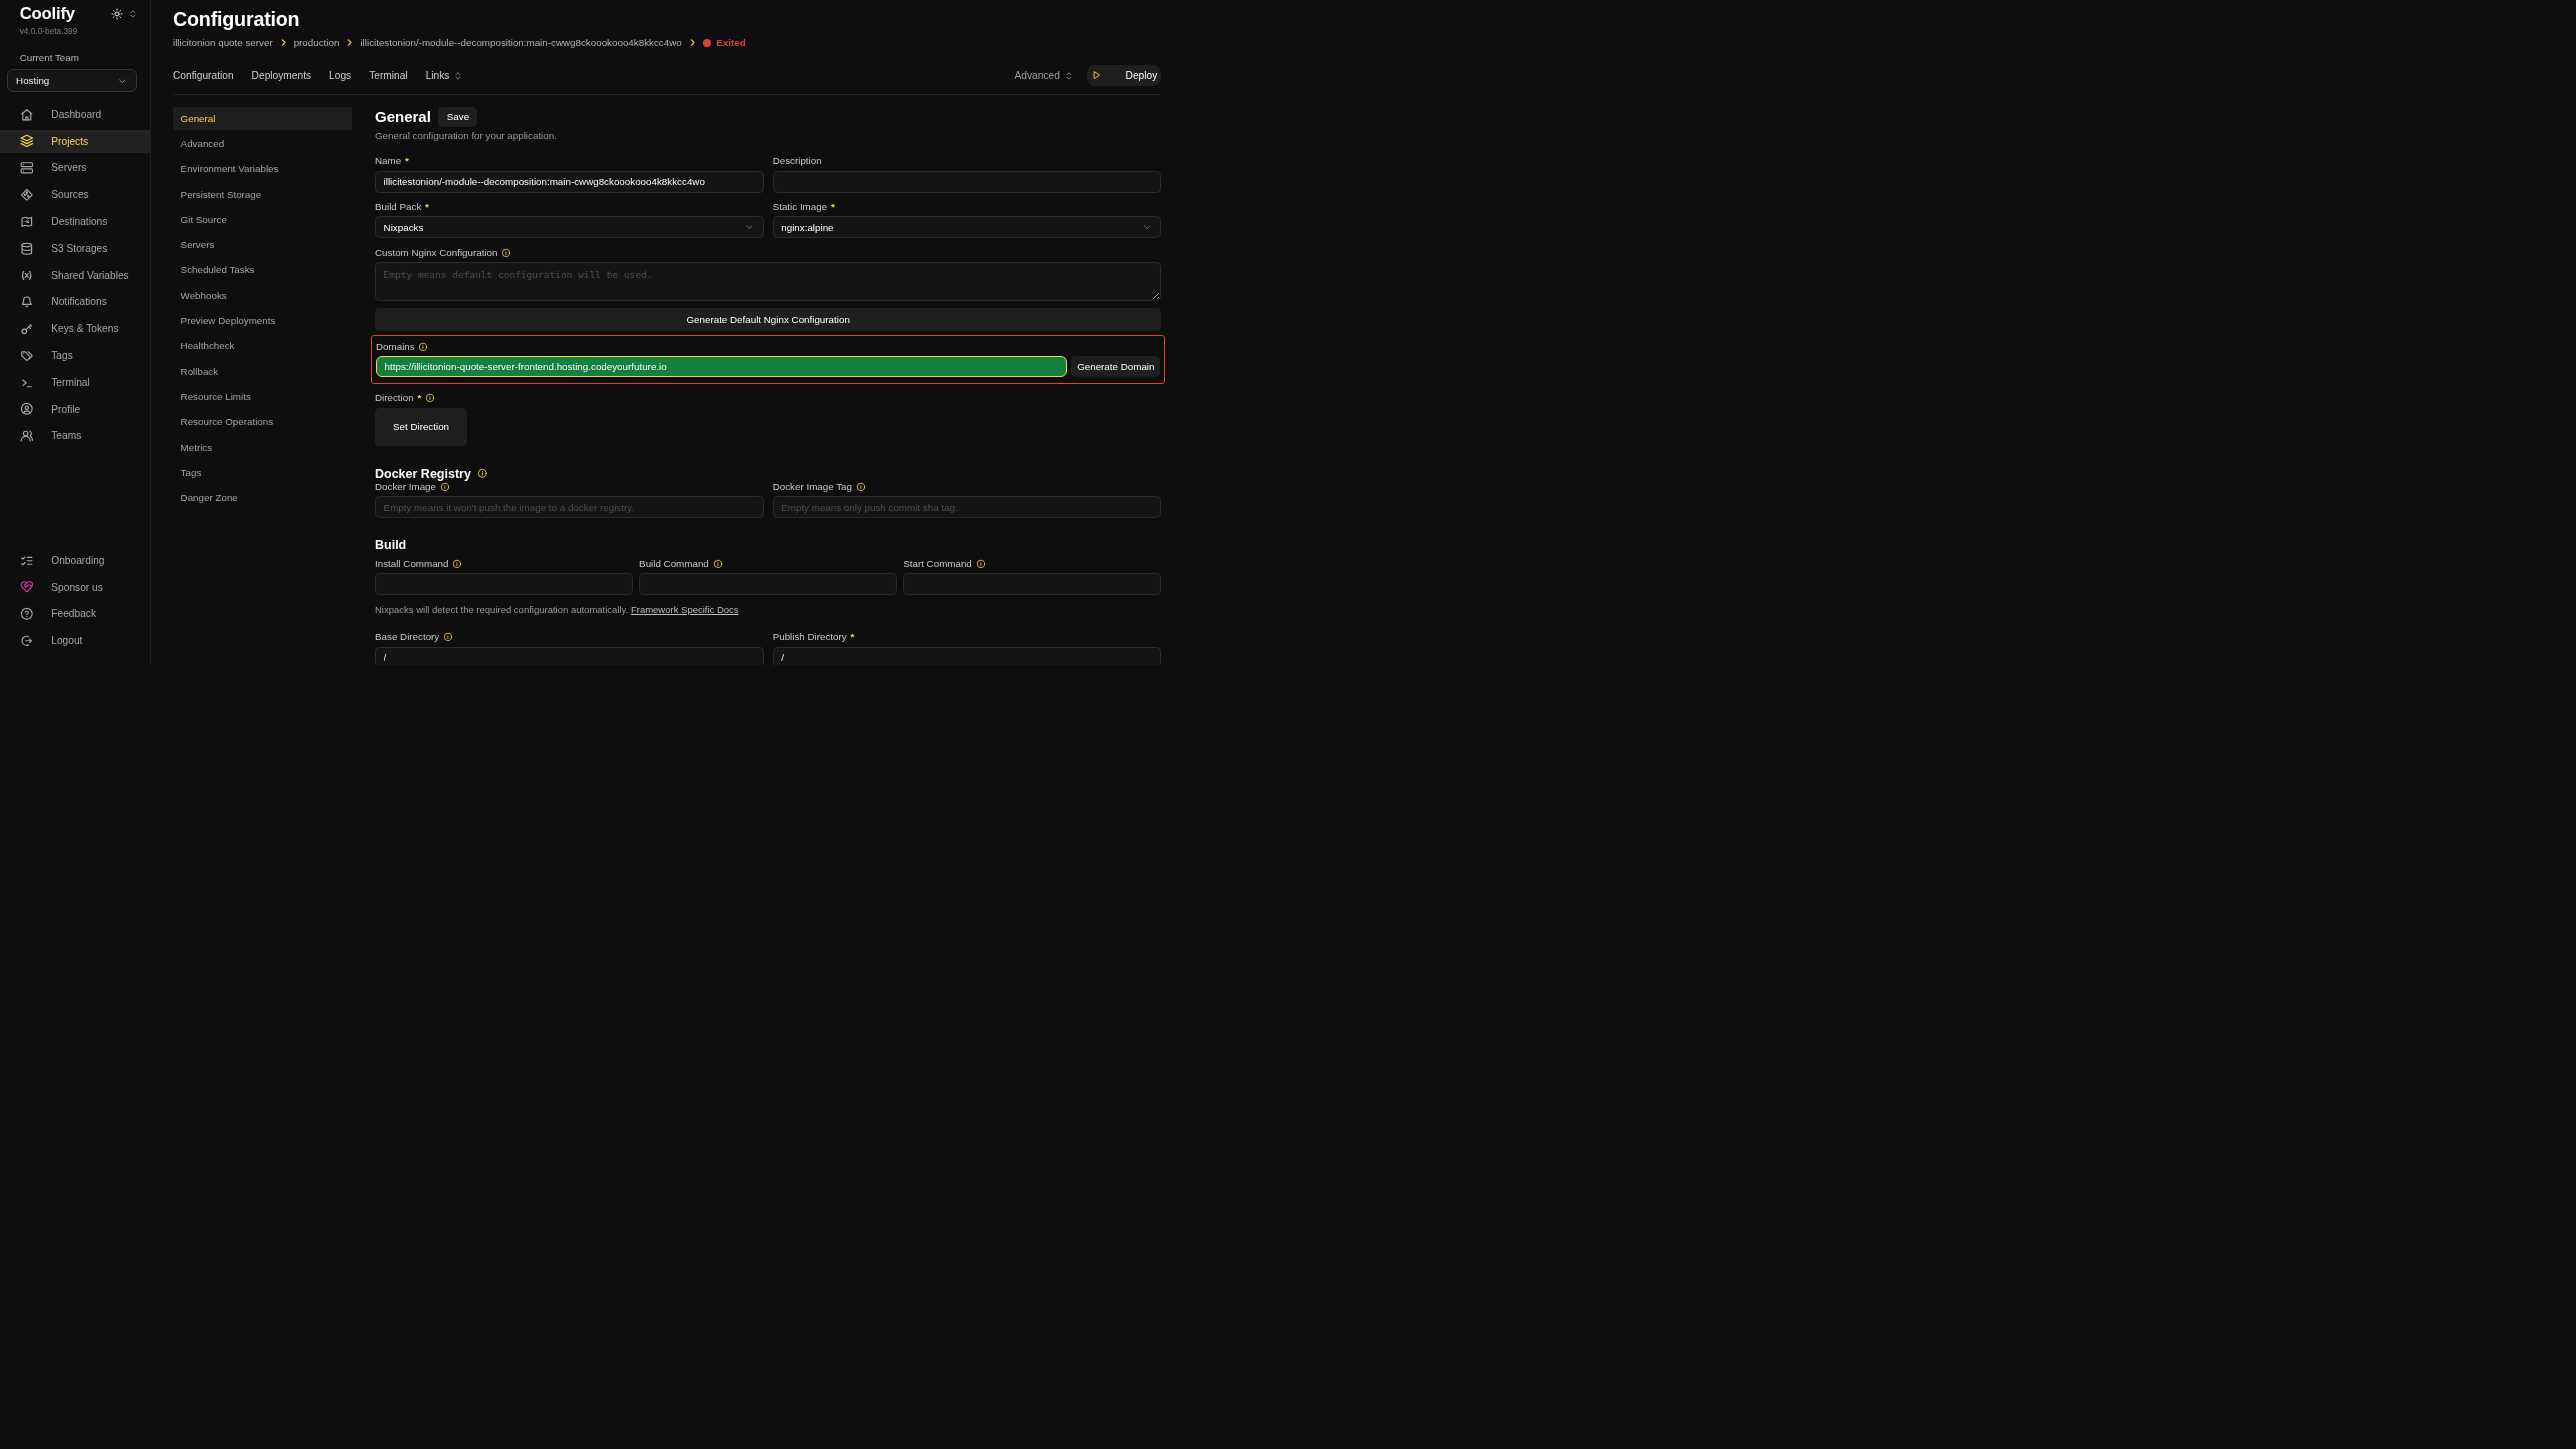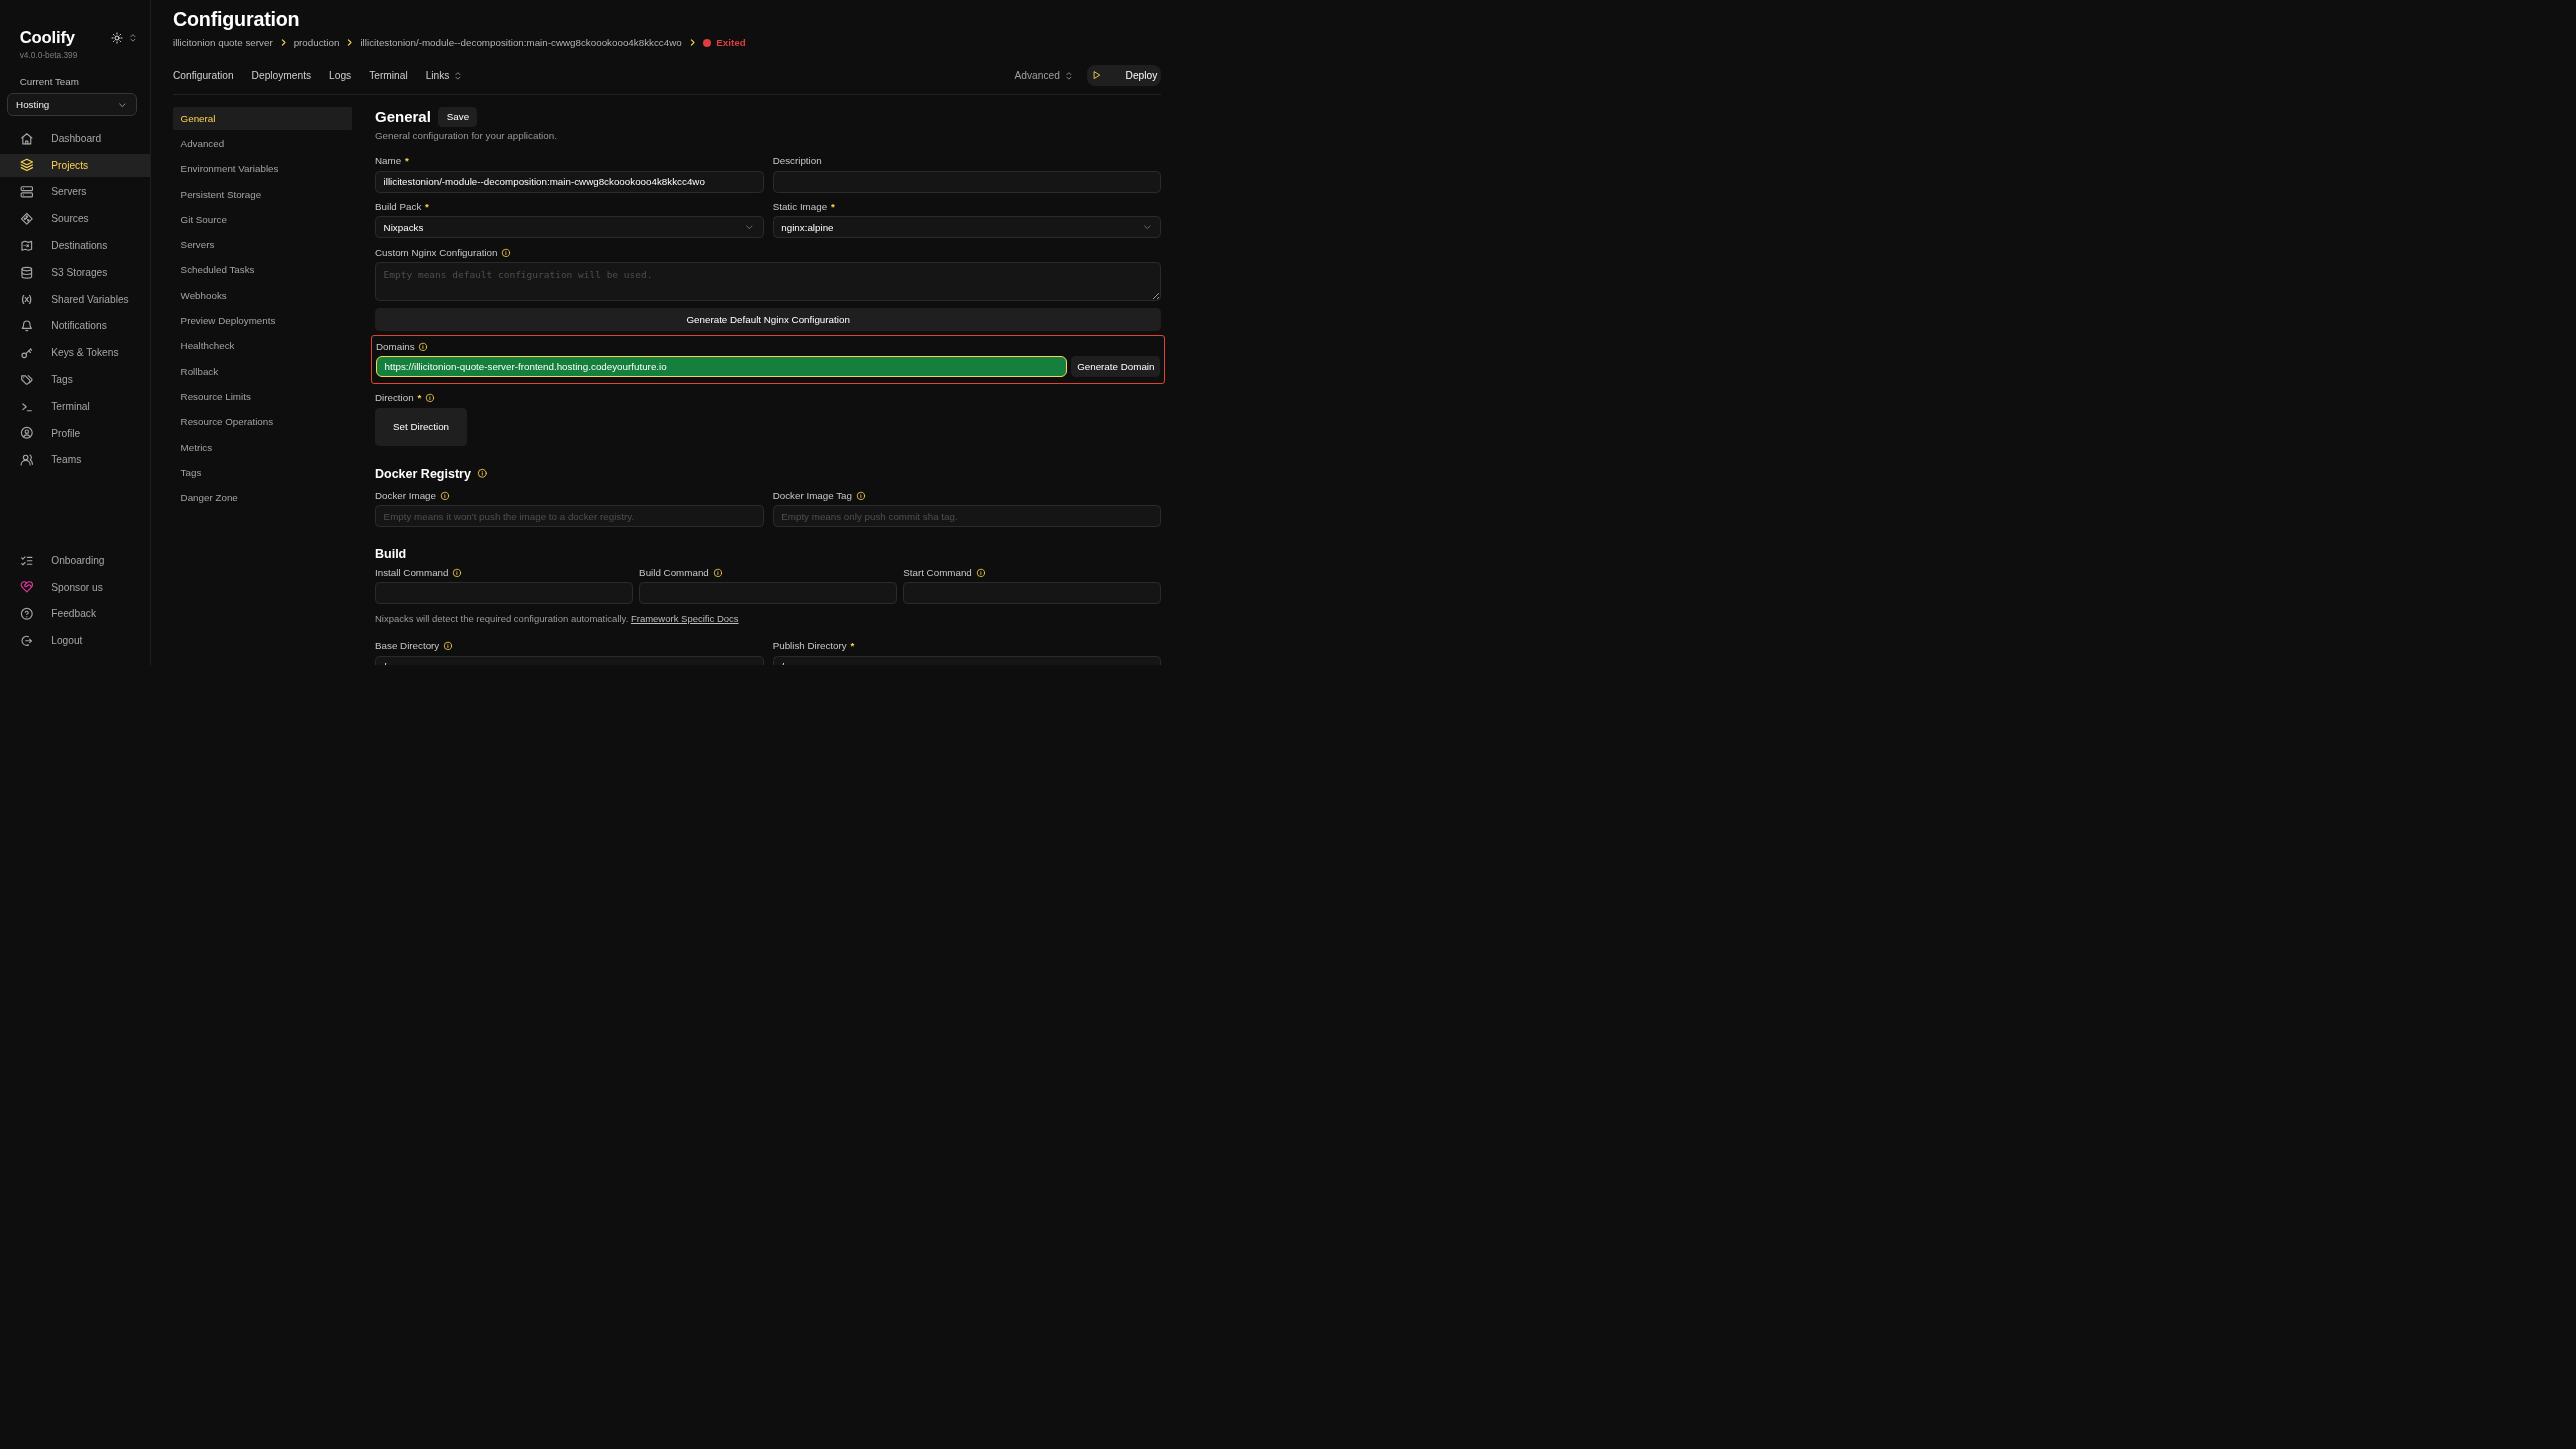--- a/index.html
+++ b/index.html
@@ -9,21 +9,21 @@
     --sponsor-pink:#e23a9b;
   }
   *{box-sizing:border-box;margin:0;padding:0}
   html,body{background:#0e0e0e;}
   body{font-family:"Liberation Sans",sans-serif;color:#fff;}
   #app{width:1181px;height:665px;overflow:hidden;display:flex;background:#0e0e0e;position:relative}
   svg{display:block}
   .ic{stroke:currentColor;fill:none;stroke-width:2;stroke-linecap:round;stroke-linejoin:round}
 
   
-  .sidebar{width:151px;flex:none;display:flex;flex-direction:column;padding:28px 0 9px;border-right:0.8px solid #1f1f1f}
+  .sidebar{width:151px;flex:none;display:flex;flex-direction:column;padding:4px 0 9px;border-right:0.8px solid #1f1f1f}
   .brand-row{display:flex;align-items:center;padding:0 12px 0 19.7px;gap:7.6px}
   .brand{font-size:16.7px;font-weight:800;letter-spacing:-0.2px}
   .brand-icons{margin-left:auto;display:flex;align-items:center;gap:5.3px;color:#e8e8e8}
   .brand-icons .sel{color:#9a9fa6}
   .version{padding-left:19.7px;margin-top:2.3px;font-size:8.3px;color:#7d7d7d}
   .team-label{padding-left:19.7px;margin-top:16px;font-size:9.8px;color:#b8b8b8}
   .team-select{margin:6px 13px 0 6.8px;height:23px;display:flex;align-items:center;padding:0 8.3px;background:#161616;border:0.8px solid #363636;border-radius:6px;font-size:9.8px;color:#f0f0f0;cursor:pointer}
   .team-select .chev{margin-left:auto;color:#9a9fa6}
   .side-nav{margin-top:10.6px;display:flex;flex-direction:column}
   .side-item{display:flex;align-items:center;gap:18px;height:23px;margin-bottom:3.8px;padding-left:19.7px;font-size:10.2px;color:#a6a6a6;cursor:pointer;white-space:nowrap}
@@ -60,21 +60,21 @@
 
   .form-col{flex:1;min-width:0}
   .sec-head{display:flex;align-items:center;gap:7.6px}
   .sec-title{font-size:15px;font-weight:800}
   .btn{background:#1f1f1f;border:none;border-radius:4.5px;color:#fff;font-size:9.8px;font-family:inherit;cursor:pointer}
   .btn-small{padding:4.5px 8.3px}
   .sec-desc{margin-top:3.8px;font-size:9.8px;color:#969696}
 
   .grid2{display:grid;grid-template-columns:1fr 1fr;column-gap:9px}
   .grid3{display:grid;grid-template-columns:1fr 1fr 1fr;column-gap:6px}
-  .mt18{margin-top:13.6px}.mt11{margin-top:8.3px}.mt12{margin-top:9px}.mt8{margin-top:6px}.mt26{margin-top:19.7px}.mt28{margin-top:21px}.mt22{margin-top:16.7px}
+  .mt18{margin-top:13.6px}.mt11{margin-top:8.3px}.mt12{margin-top:0}.mt8{margin-top:6px}.mt26{margin-top:19.7px}.mt28{margin-top:21px}.mt22{margin-top:16.7px}
   .flabel{display:flex;align-items:flex-end;gap:3.8px;font-size:9.8px;color:#c8c8c8;margin-bottom:4.5px}
   .req{color:var(--accent);font-weight:700}
   .info{color:var(--accent);cursor:pointer;display:flex}
   .input{width:100%;height:22px;background:#151515;border:0.8px solid #2b2b2b;border-radius:4.5px;color:#fff;font-size:9.8px;padding:0 7.6px;font-family:inherit}
   .input::placeholder{color:#4f4f4f}
   .select{height:22px;background:#151515;border:0.8px solid #2b2b2b;border-radius:4.5px;display:flex;align-items:center;padding:0 7.6px;font-size:9.8px;color:#fff;cursor:pointer}
   .select .chev{margin-left:auto;color:#8a8a8a}
   .input-area{width:100%;height:39px;background:#151515;border:0.8px solid #2b2b2b;border-radius:4.5px;color:#e5e5e5;font-family:"DejaVu Sans Mono",monospace;font-size:9.5px;padding:6px 7.6px;resize:both}
   .input-area::placeholder{color:#4e4e4e;font-family:"DejaVu Sans Mono",monospace}
   .full-btn{width:100%;height:23px;margin-top:3.8px}

